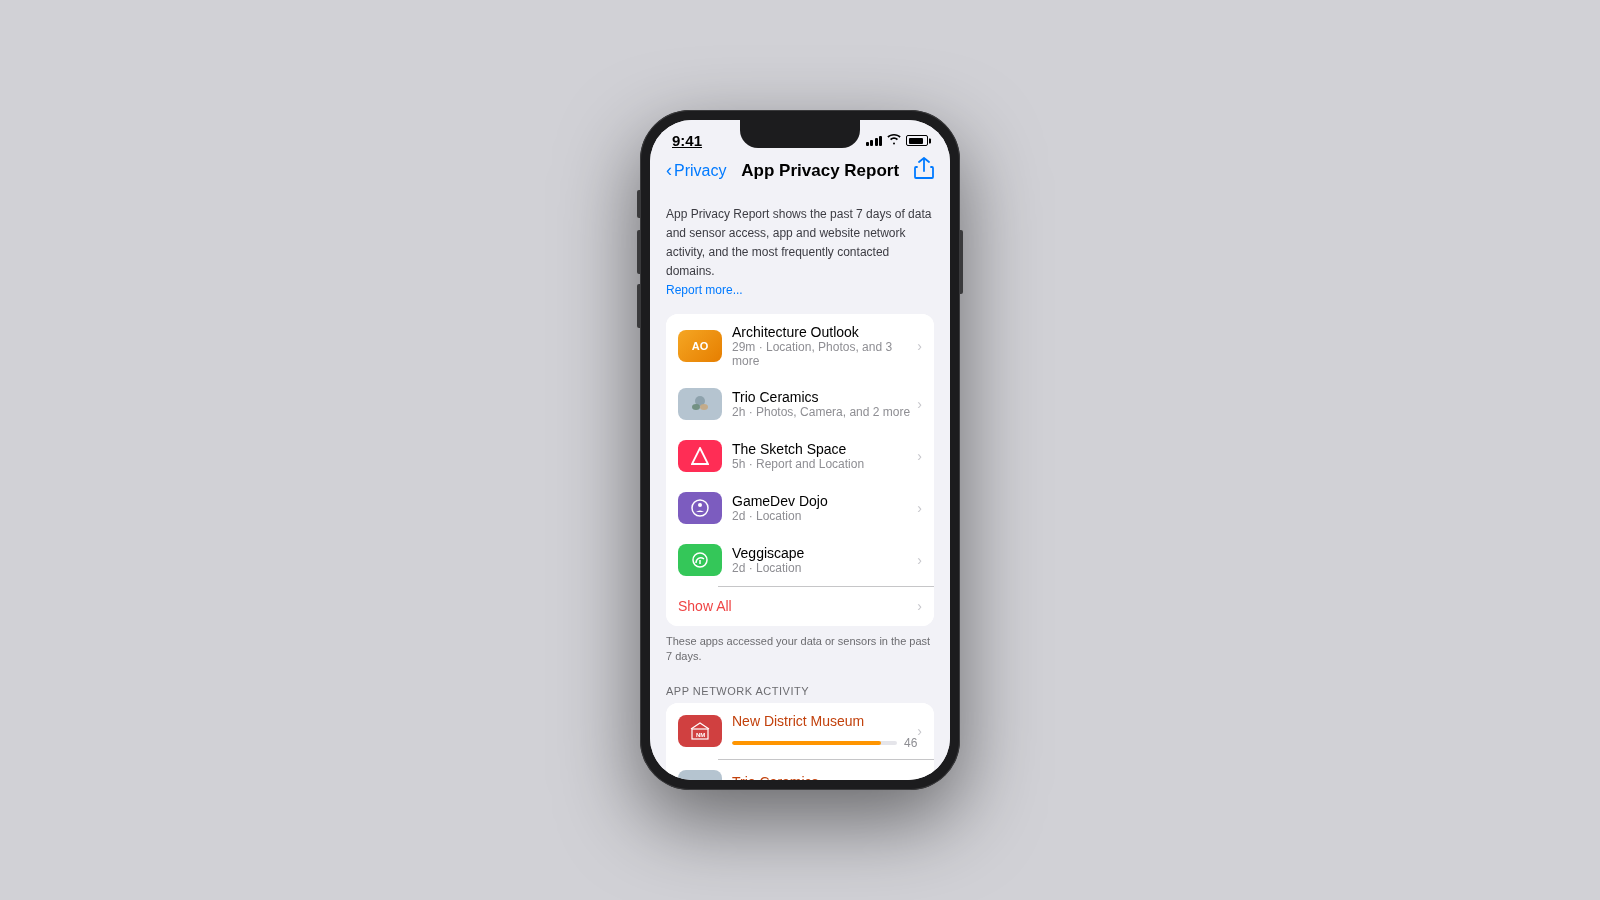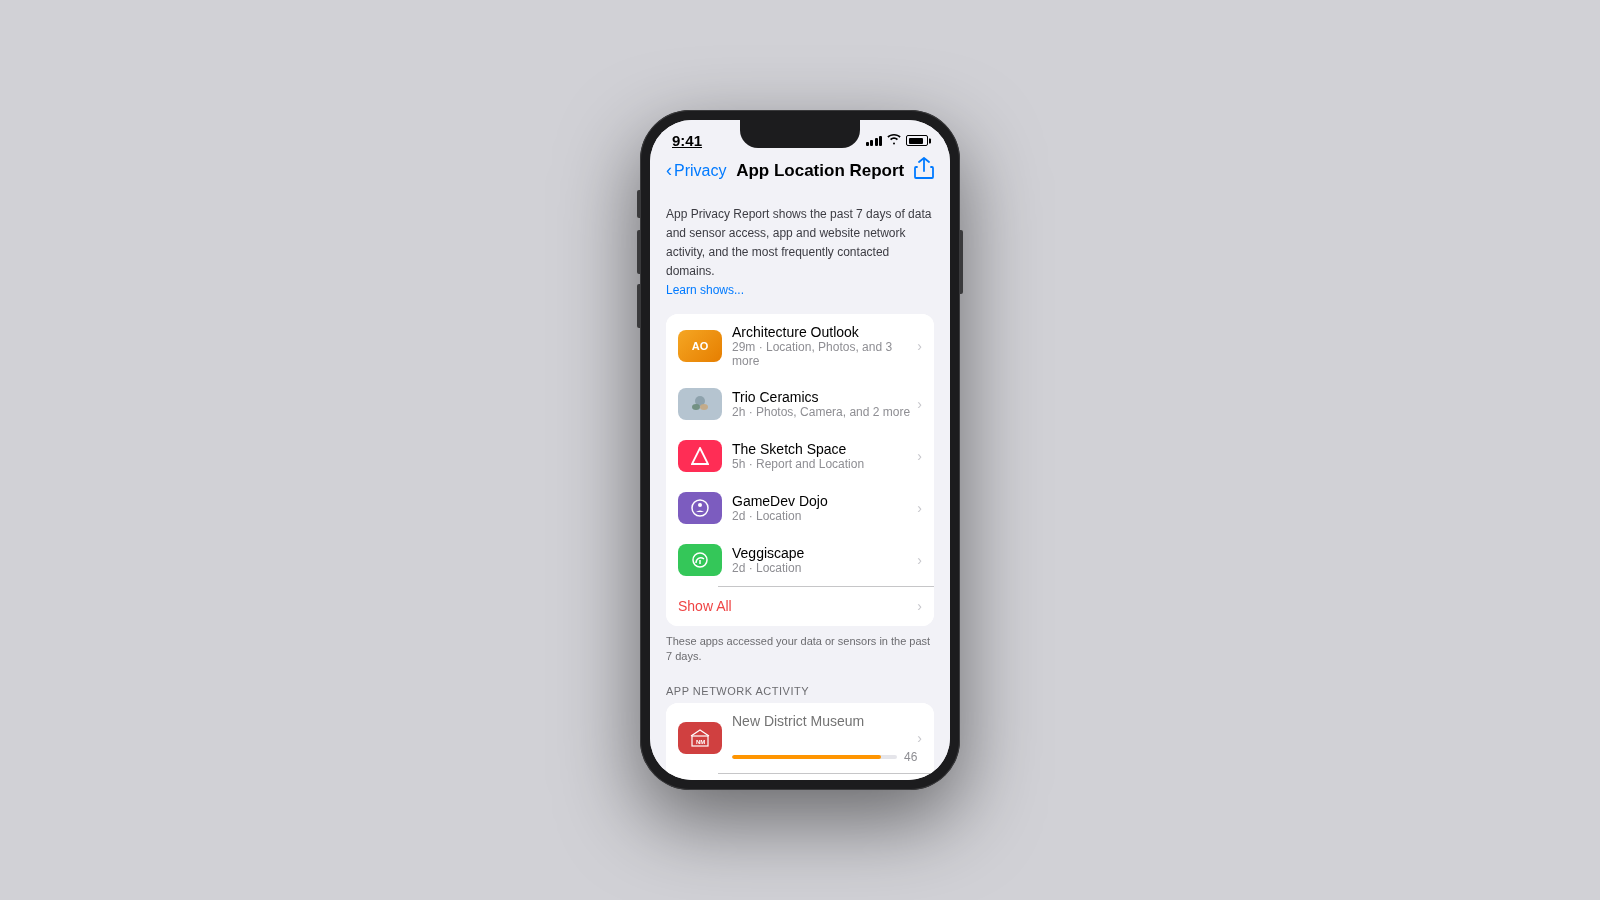--- a/index.html
+++ b/index.html
@@ -260,22 +260,22 @@
       height: 0.5px;
       background: #c6c6c8;
     }
 
     .network-content {
       flex: 1;
     }
     .network-name {
       font-size: 14px;
       font-weight: 400;
-      color: #737373;
-      margin-bottom: 21px;
+      color: #c2410c;
+      margin-bottom: 7px;
     }
     .bar-row {
       display: flex;
       align-items: center;
     }
     .bar-track {
       flex: 1;
       height: 4px;
       background: #e5e5ea;
       border-radius: 2px;
@@ -390,34 +390,34 @@
           <div class="battery-fill"></div>
         </div>
       </div>
     </div>
 
     <div class="nav-bar">
       <div class="nav-back">
         <span class="nav-back-chevron">‹</span>
         <span>Privacy</span>
       </div>
-      <span class="nav-title">App Location Report</span>
+      <span class="nav-title">App Privacy Report</span>
       <div class="nav-share">
         <svg width="20" height="22" viewBox="0 0 20 22" fill="none">
           <path d="M10 1v13M5 5l5-4 5 4" stroke="#007aff" stroke-width="1.8" stroke-linecap="round" stroke-linejoin="round"></path>
           <path d="M3 10H2a1 1 0 0 0-1 1v9a1 1 0 0 0 1 1h16a1 1 0 0 0 1-1v-9a1 1 0 0 0-1-1h-1" stroke="#007aff" stroke-width="1.8" stroke-linecap="round"></path>
         </svg>
       </div>
     </div>
 
     <div class="content">
 
       <div class="description-section">
         <span class="description-text">App Privacy Report shows the past 7 days of data and sensor access, app and website network activity, and the most frequently contacted domains.<br></span>
-        <span class="description-link">Learn shows...</span>
+        <span class="description-link">Report more...</span>
       </div>
 
 
       <div class="list-group">
 
         <div class="list-item">
           <div class="app-icon icon-ao">
             <span class="ao-text">AO</span>
           </div>
           <div class="item-content">

